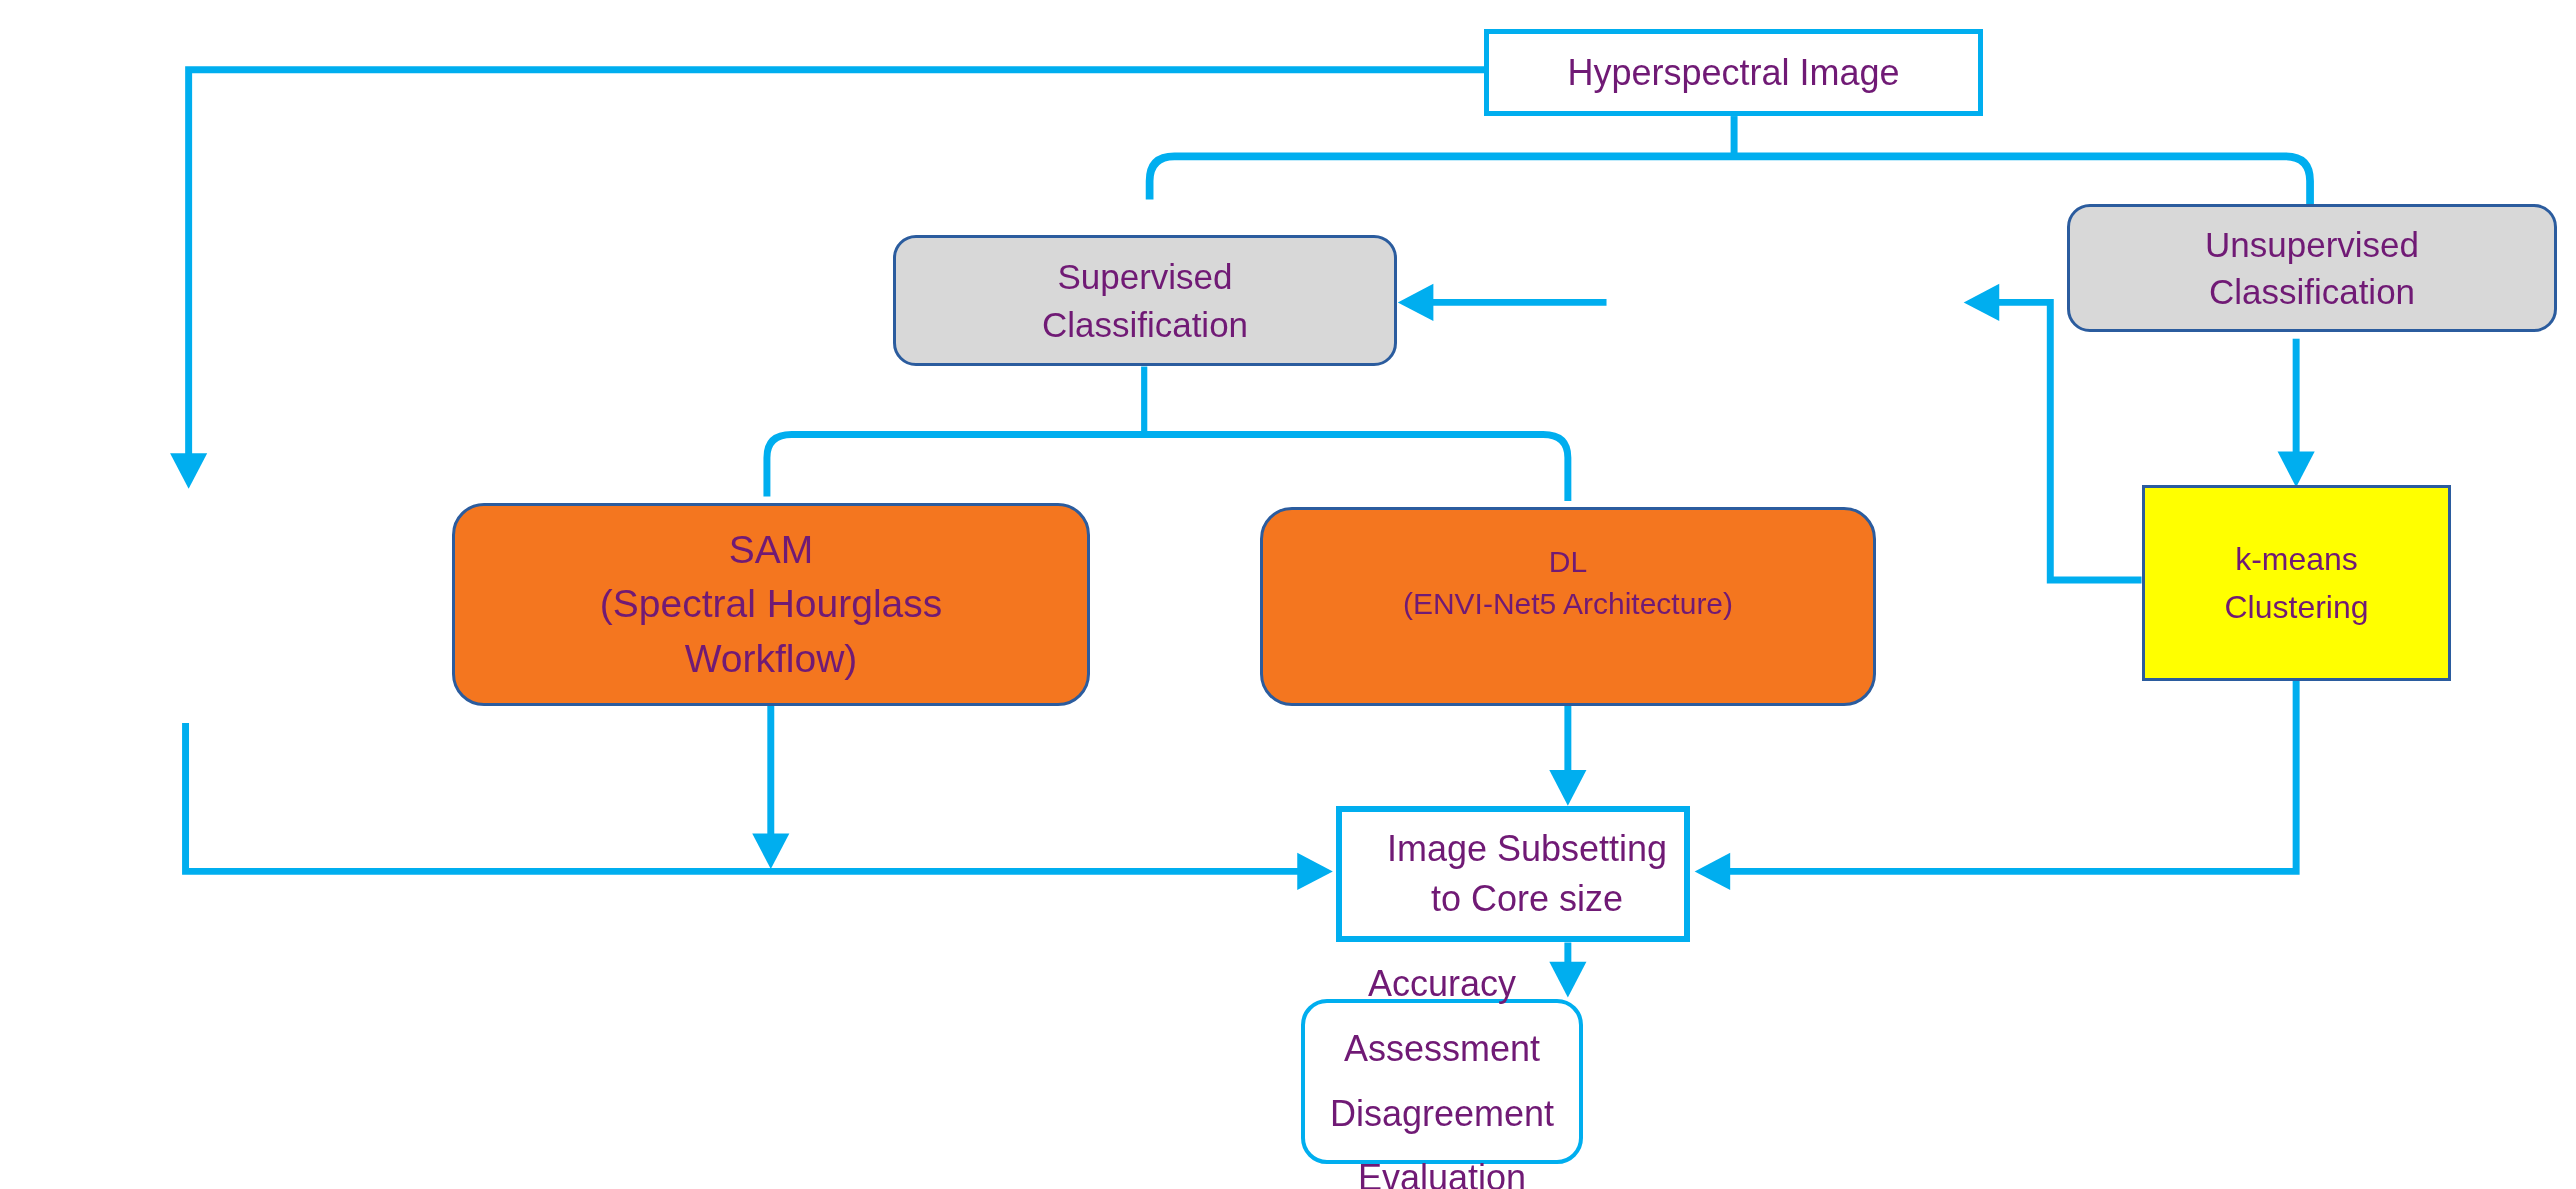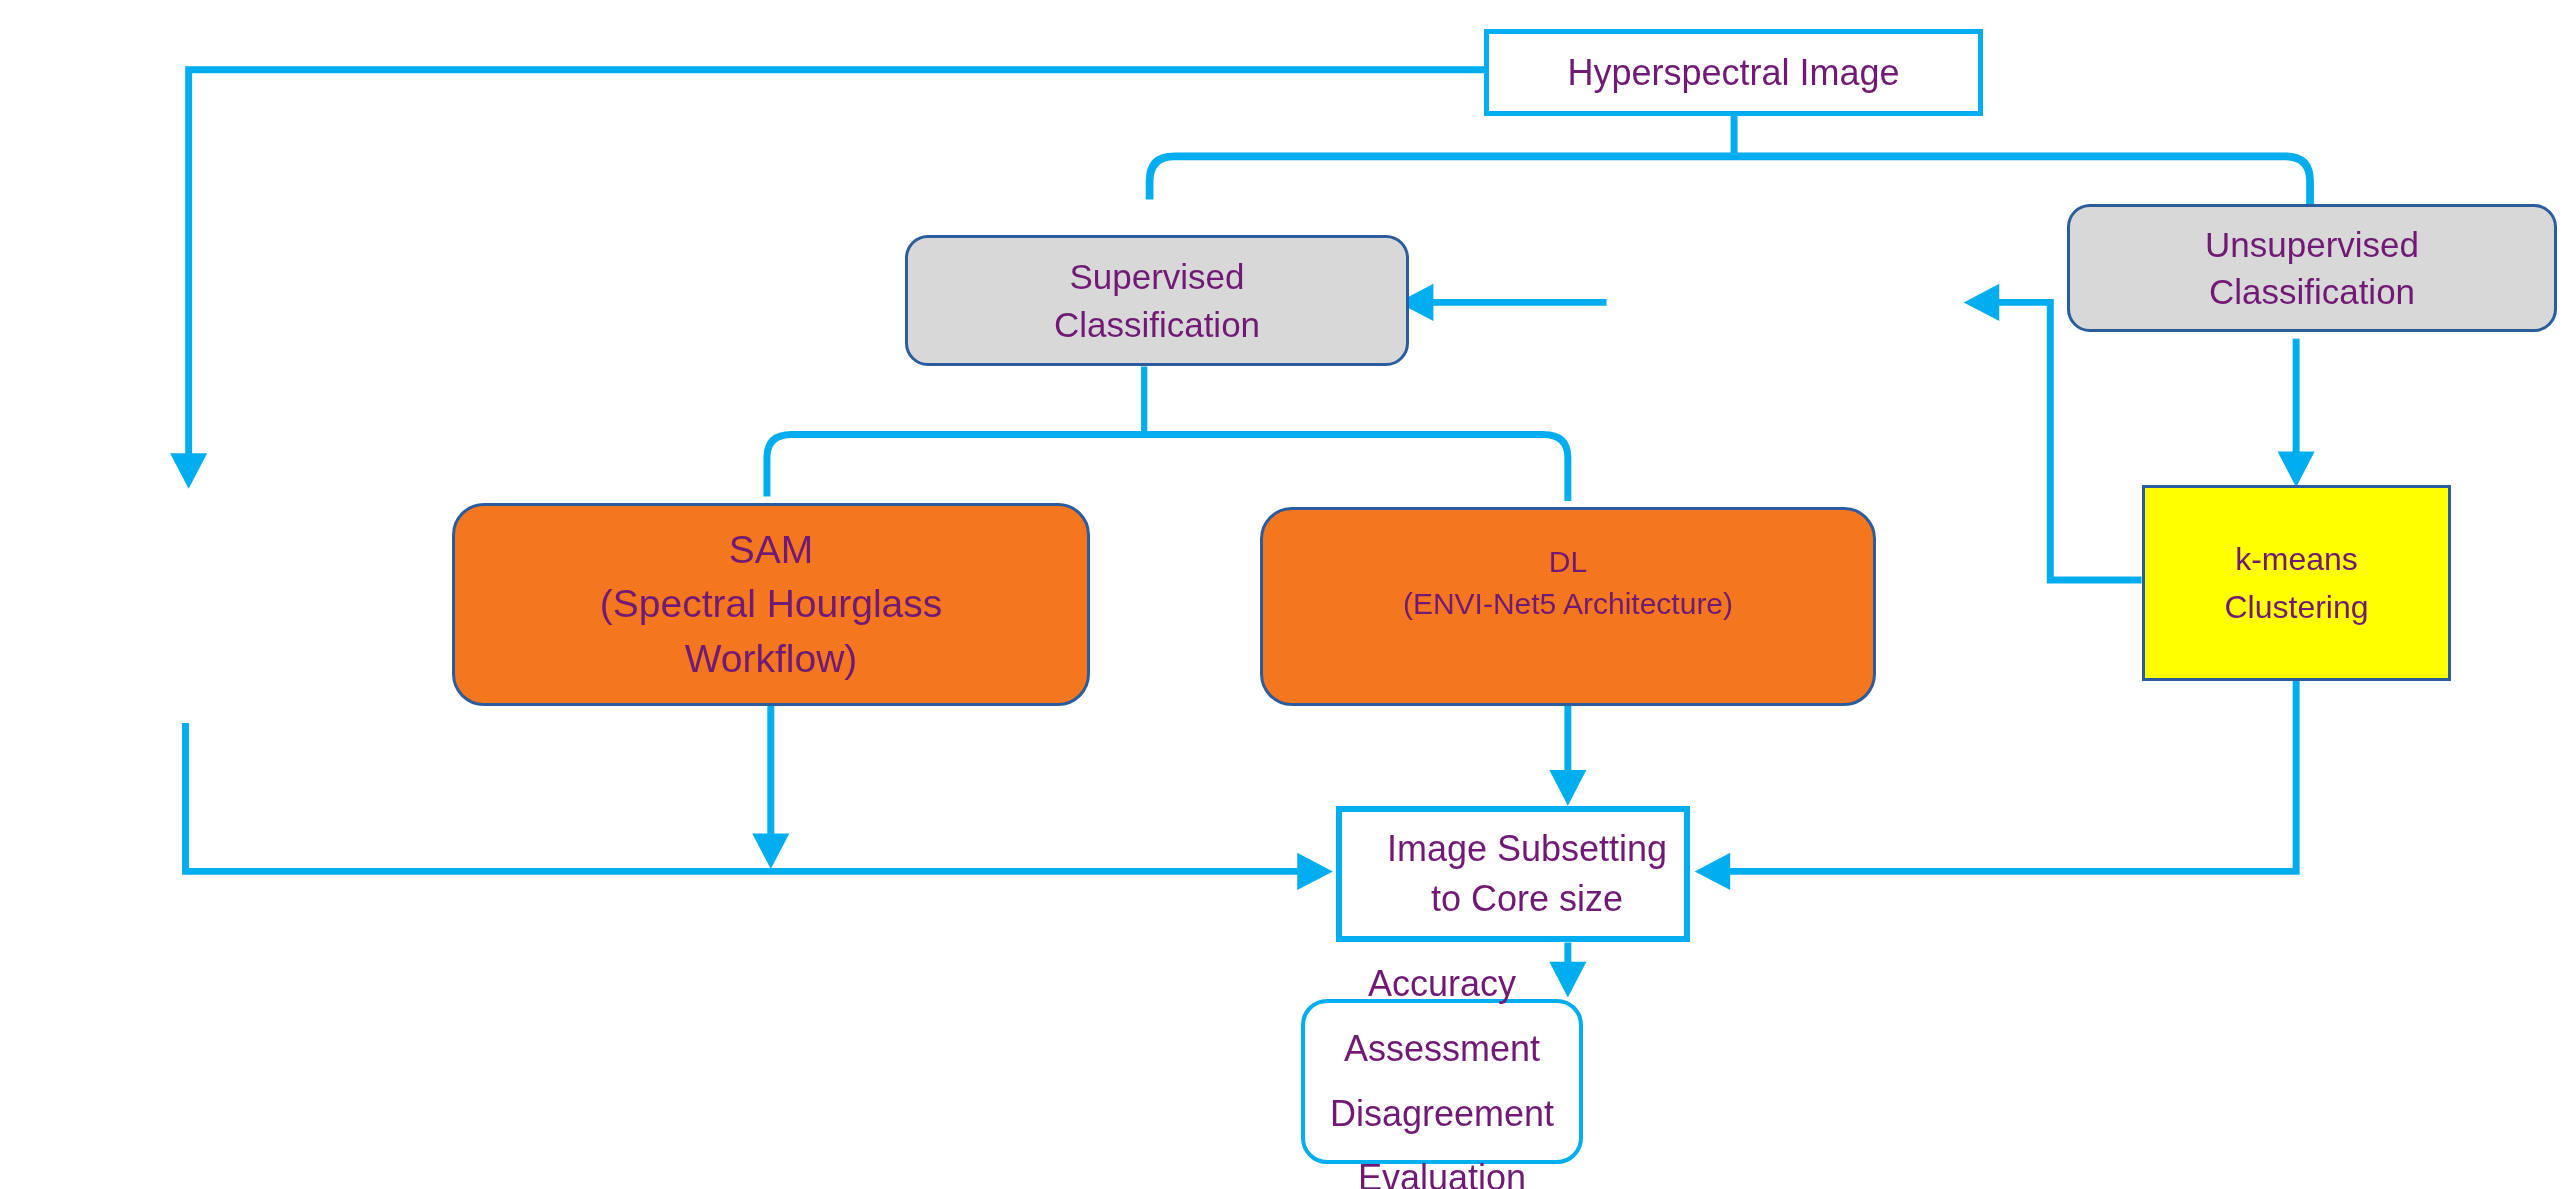--- a/index.html
+++ b/index.html
@@ -39,21 +39,20 @@
     border: 5.4px solid #00AEEF;
     font-size: 36px;
   }
   .node-supervised {
     left: 893px; top: 235px; width: 504px; height: 131px;
     background: #D8D8D8;
     border: 3.9px solid #2B5C9E;
     border-radius: 23px;
     font-size: 35px;
     line-height: 1.35;
-    margin-left: 12px;
   }
   .node-optimum {
     left: 1607px; top: 203px; width: 354px; height: 201px;
     background: #FFFF00;
     border: 3.9px solid #2B5C9E;
     font-size: 32px;
     line-height: 1.5;
   }
   .node-unsupervised {
     left: 2067px; top: 204px; width: 490px; height: 128px;

